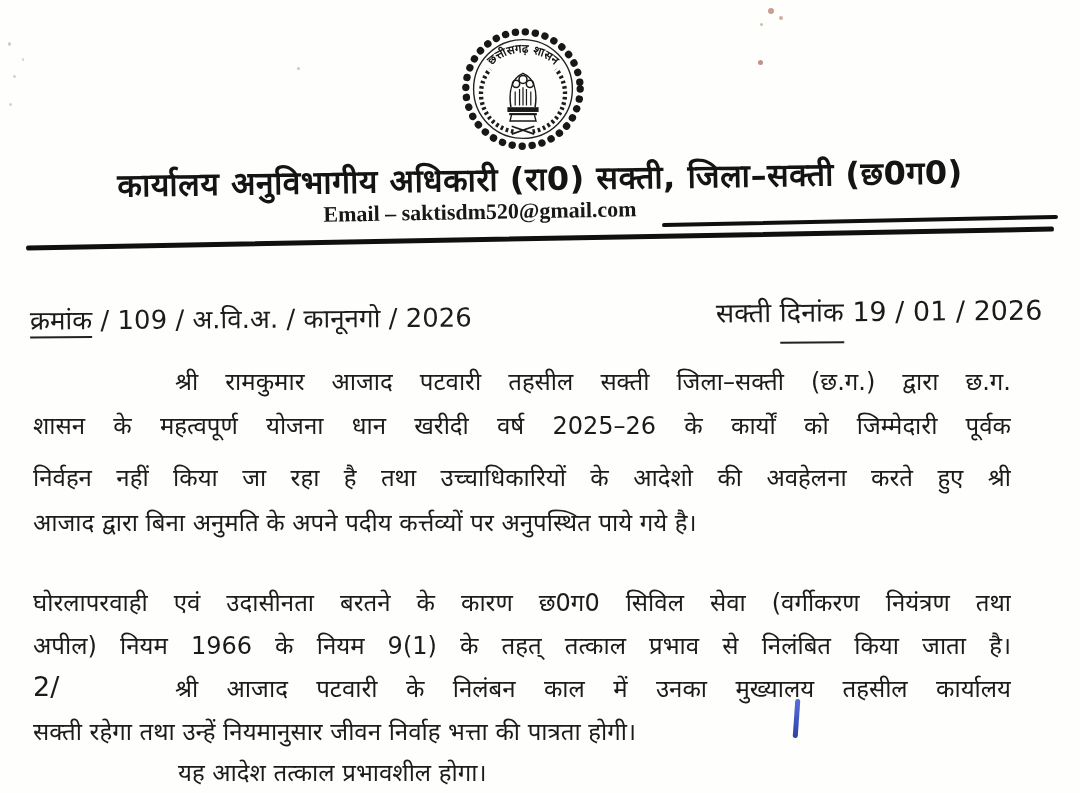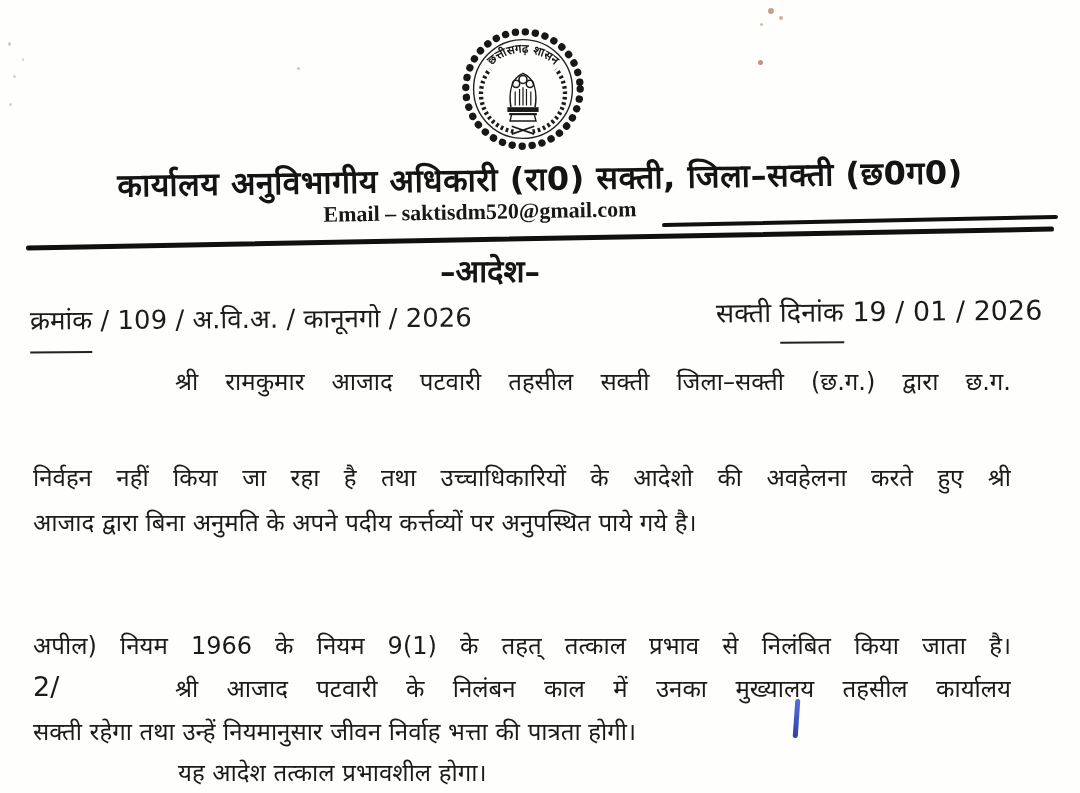--- a/index.html
+++ b/index.html
@@ -39,21 +39,21 @@
     position:absolute;left:0;right:100px;top:249px;
     text-align:center;font-size:31px;font-weight:bold;color:#151515;
     white-space:nowrap;
   }
 
   
   #reference{
     position:absolute;left:30px;top:300px;font-size:26px;color:#1c1c1c;
     white-space:nowrap;transform:rotate(-0.4deg);
   }
-  #reference .u{border-bottom:2px solid #222;padding-bottom:16px;}
+  #reference .u{border-bottom:2px solid #222;padding-bottom:1px;}
   #place-date{
     position:absolute;right:38px;top:292px;font-size:27px;color:#1a1a1a;
     white-space:nowrap;transform:rotate(-0.5deg);
   }
   #place-date .u{border-bottom:2px solid #222;padding-bottom:14px;}
 
   
   #body-text{position:absolute;left:33px;top:361px;width:978px;height:430px;}
   .bline{
     position:absolute;left:0;right:0;height:44px;overflow:hidden;
@@ -110,34 +110,35 @@
       <path d="M62 127 L88 118"></path>
       <path d="M88 127 L62 118"></path>
     </g>
   </svg>
 
   <div id="office-title">कार्यालय अनुविभागीय अधिकारी (रा0) सक्ती, जिला–सक्ती (छ0ग0)</div>
   <div id="email-line">Email – saktisdm520@gmail.com</div>
   <div id="rule-right" class="rule"></div>
   <div id="rule-full" class="rule"></div>
 
-  <div id="order-heading">–आदेश–</div>
 
   <div id="reference">
     <span class="u">क्रमांक</span><span> / 109  / अ.वि.अ. / कानूनगो / 2026</span>
   </div>
   <div id="place-date">
     <span>सक्ती </span><span class="u">दिनांक</span><span> 19 / 01 / 2026</span>
   </div>
 
   <div id="body-text">
     <div class="bline stretch ind140" style="top:0">श्री रामकुमार आजाद पटवारी तहसील सक्ती जिला–सक्ती (छ.ग.) द्वारा छ.ग.</div>
+    <div class="bline stretch" style="top:44px">शासन के महत्वपूर्ण योजना धान खरीदी वर्ष 2025–26 के कार्यों को जिम्मेदारी पूर्वक</div>
     <div class="bline stretch" style="top:96px">निर्वहन नहीं किया जा रहा है तथा उच्चाधिकारियों के आदेशो की अवहेलना करते हुए श्री</div>
     <div class="bline" style="top:141px">आजाद द्वारा बिना अनुमति के अपने पदीय कर्त्तव्यों पर अनुपस्थित पाये गये है।</div>
 
+    <div class="bline stretch" style="top:221px">घोरलापरवाही एवं उदासीनता बरतने के कारण छ0ग0 सिविल सेवा (वर्गीकरण नियंत्रण तथा</div>
     <div class="bline stretch" style="top:264px">अपील) नियम 1966 के नियम 9(1) के तहत् तत्काल प्रभाव से निलंबित किया जाता है।</div>
 
     <div id="item2-marker">2/</div>
     <div class="bline" style="top:350px">सक्ती रहेगा तथा उन्हें नियमानुसार जीवन निर्वाह भत्ता की पात्रता होगी।</div>
     <div class="bline stretch ind140" style="top:307px">श्री आजाद पटवारी के निलंबन काल में उनका मुख्यालय तहसील कार्यालय</div>
 
     <div class="bline ind145" style="top:391px">यह आदेश तत्काल प्रभावशील होगा।</div>
   </div>
 
   <div id="pen-mark"></div>

